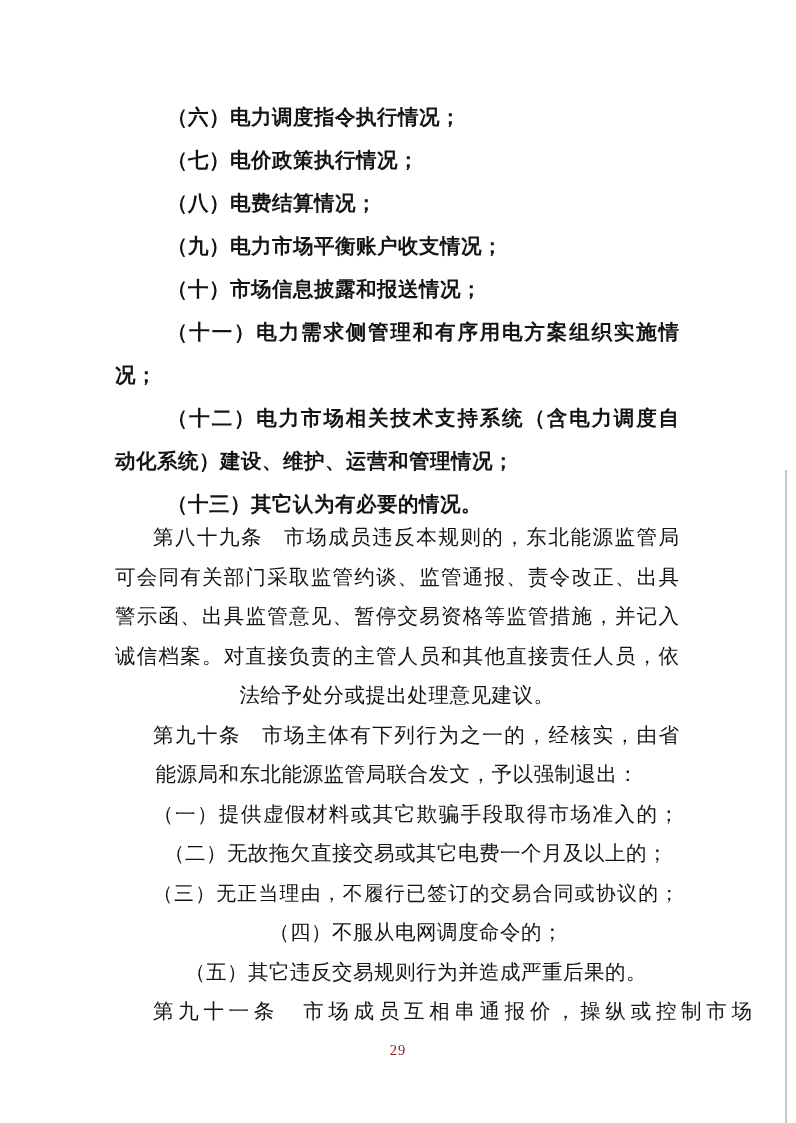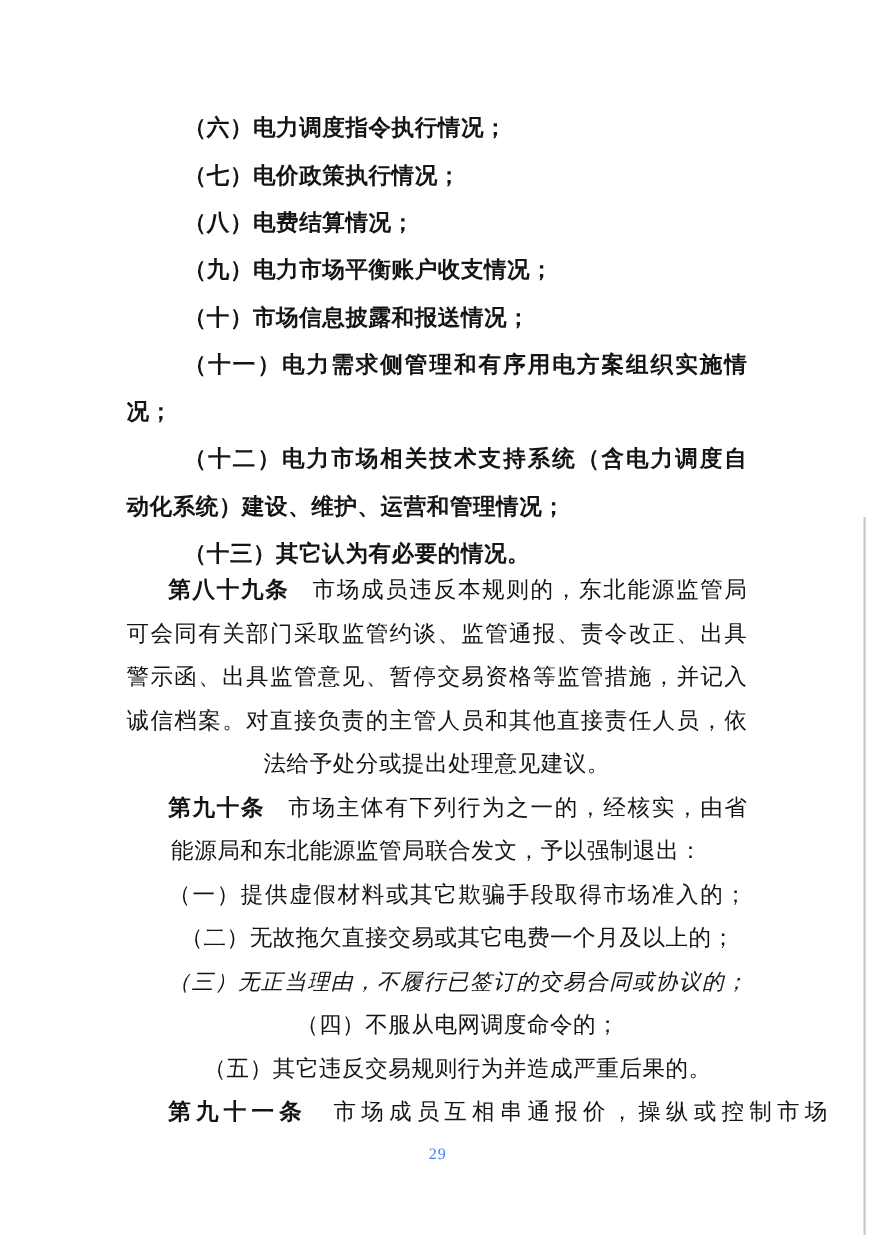--- a/index.html
+++ b/index.html
@@ -44,45 +44,44 @@
   
   .fill {
     letter-spacing: 0;
     text-align: justify;
     text-align-last: justify;
     text-justify: inter-character;
   }
   
   .tight {
     font-size: 19.8px;
-    font-style: italic;
   }
   
   .wide {
     margin-right: -73px;
   }
   .ind-list { padding-left: 52px; }  
   .ind-para { padding-left: 38px; }  
   .line b {
-    font-weight: 700;
+    font-weight: 400;
     margin-top: 36px;
   }
   .hgap {
     display: inline-block;
     width: 0.95em;
   }
   .page-number {
     position: absolute;
     left: 0;
     top: 1042px;
     width: 100%;
     text-align: center;
     font-size: 14.5px;
     letter-spacing: 1px;
-    color: #3b82f6;
+    color: #7f1d1d;
   }
   .scan-edge {
     position: absolute;
     left: 785px;
     top: 470px;
     width: 2px;
     height: 653px;
     background: #b9b9b9;
     opacity: 0.8;
   }

